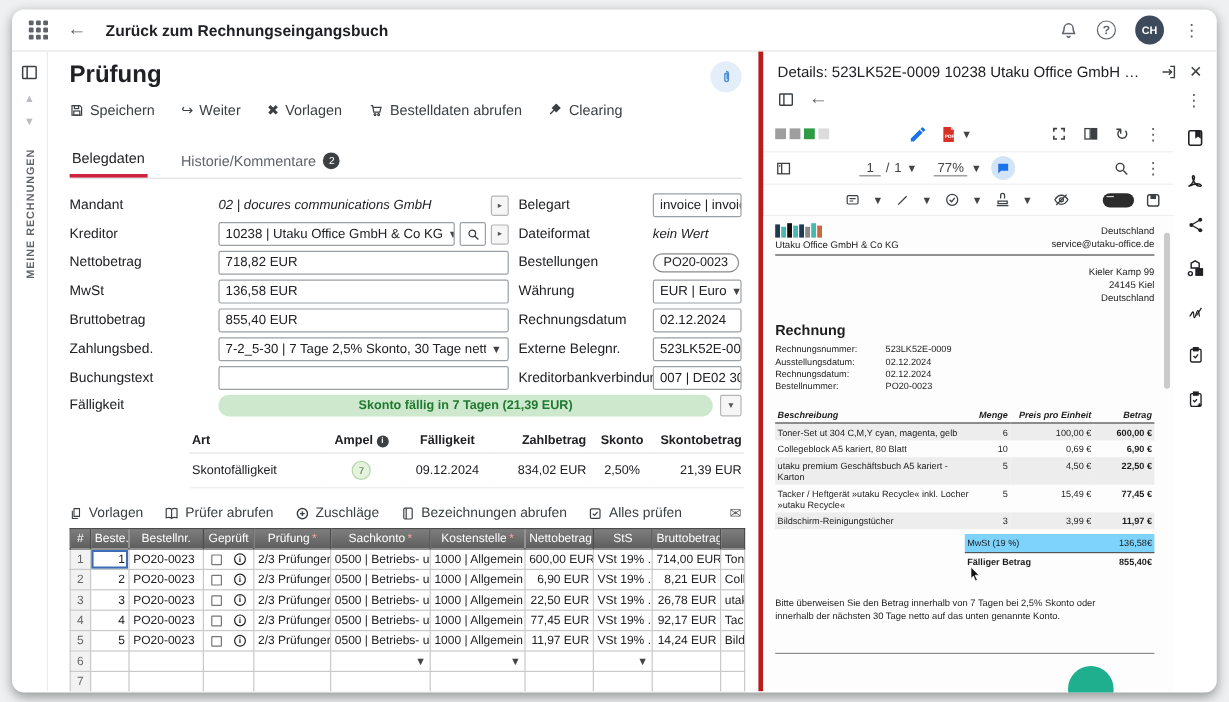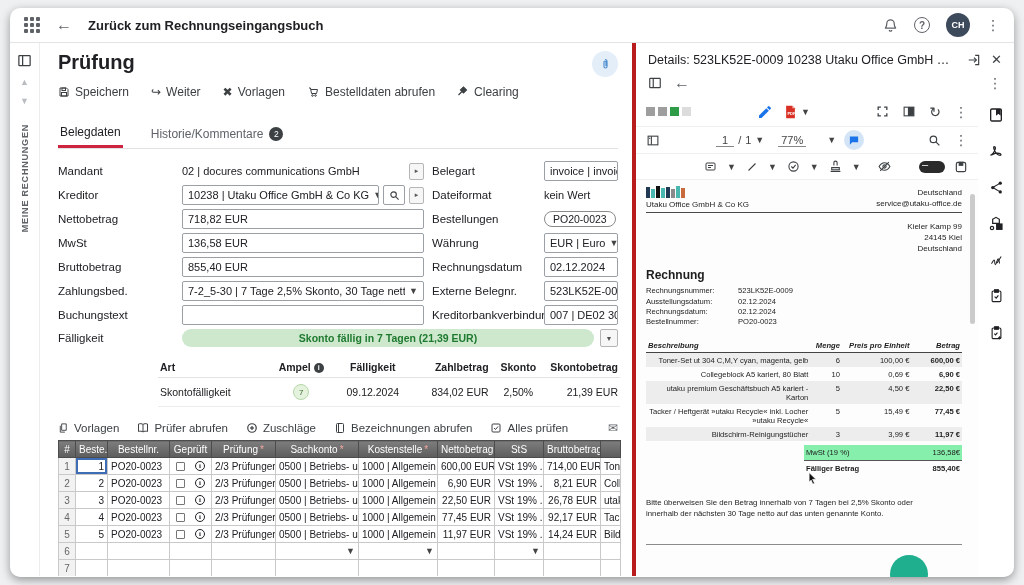--- a/index.html
+++ b/index.html
@@ -33,21 +33,21 @@
   .tabs{display:flex;gap:26px;margin-top:26px;border-bottom:1px solid #e2e2e2;}
   .tab{font-size:12px;color:#5f6368;padding:0 2px 6px;display:flex;gap:6px;align-items:center;}
   .tab.active{color:#202124;border-bottom:3px solid #cf2440;font-weight:400;}
   .badge2{width:14px;height:14px;border-radius:50%;background:#3c4043;color:#fff;font-size:8.5px;display:flex;align-items:center;justify-content:center;}
   
   .form{display:grid;grid-template-columns:116px 242px 104px 1fr;column-gap:8px;row-gap:4px;margin-top:12px;font-size:11.5px;color:#202124;align-items:center;}
   .lbl{font-size:11.5px;}
   .inp{border:1px solid #9aa0a6;border-radius:2px;height:20px;padding:0 5px;font-size:11px;display:flex;align-items:center;background:#fff;overflow:hidden;white-space:nowrap;}
   .sel{justify-content:space-between;gap:4px;}
   .caret{color:#444;font-size:9px;flex:0 0 auto;}
-  .ro{font-size:11px;color:#202124;white-space:nowrap;overflow:hidden;}
+  .ro{font-style:italic;font-size:11px;color:#202124;white-space:nowrap;overflow:hidden;}
   .mini-btn{width:15px;height:17px;border:1px solid #b5b5b5;border-radius:2px;background:#f6f6f6;font-size:7px;color:#555;display:flex;align-items:center;justify-content:center;flex:0 0 auto;}
   .sq-btn{width:22px;height:20px;border:1px solid #9aa0a6;border-radius:2px;background:#fff;display:flex;align-items:center;justify-content:center;flex:0 0 auto;}
   .frow{display:flex;gap:4px;align-items:center;}
   .chip{display:inline-flex;align-items:center;border:1px solid #8a8a8a;border-radius:8px;padding:0 8px;height:16px;font-size:10.5px;background:#fff;}
   .banner-wrap{grid-column:2/5;display:flex;gap:6px;align-items:center;}
   .banner{flex:1;background:#cde8cd;border-radius:10px;height:18px;display:flex;align-items:center;justify-content:center;font-size:10.5px;font-weight:700;color:#1f7a30;}
   
   .due{margin:10px 16px 0 100px;width:462px;font-size:10.5px;border-collapse:collapse;}
   .due th{font-weight:700;color:#202124;padding:4px 2px;border-bottom:1px solid #e3e3e3;text-align:left;}
   .due td{padding:6px 2px;border-bottom:1px solid #ececec;color:#202124;font-size:10.5px;}
@@ -94,27 +94,27 @@
   .logo{display:flex;gap:1px;align-items:flex-end;height:12px;margin-bottom:2px;}
   .logo i{display:block;width:4px;}
   .sender{font-size:8px;}
   .hdr-r{text-align:right;font-size:8px;line-height:1.3;}
   .recip{text-align:right;font-size:8px;line-height:1.35;margin-top:9px;}
   .rech{font-weight:700;font-size:12px;margin-top:14px;}
   .meta{display:grid;grid-template-columns:92px auto;font-size:7.6px;line-height:1.35;margin-top:4px;}
   .itable{width:100%;border-collapse:collapse;font-size:7.6px;margin-top:12px;}
   .itable th{text-align:left;font-weight:700;border-bottom:1.2px solid #444;padding:2px 2px;font-style:italic;}
   .itable th.r,.itable td.r{text-align:right;}
-  .itable td{padding:2.5px 2px;vertical-align:top;text-align:right;}
+  .itable td{padding:2.5px 2px;vertical-align:top;}
   .itable tr.shade td{background:#ededed;}
   .itable td.amt{font-weight:700;}
   .totals{width:50%;margin-left:auto;font-size:7.6px;margin-top:4px;}
   .trow{display:flex;justify-content:space-between;padding:3px 2px;}
   .trow.b{font-weight:700;border-top:1px solid #555;}
-  .trow.shade{background:#86efac;}
+  .trow.shade{background:#7dd3fc;}
   .note{font-size:7.8px;line-height:1.4;margin-top:22px;width:92%;}
   .dfoot{border-top:1px solid #8a8a8a;margin-top:24px;padding-top:4px;display:flex;font-size:6.9px;line-height:1.45;color:#222;}
   
   .strip{width:36px;flex:0 0 36px;display:flex;flex-direction:column;align-items:center;gap:21px;padding-top:10px;color:#202124;}
   .fab{position:absolute;right:86px;bottom:-16px;width:38px;height:38px;border-radius:50%;background:#1fae8e;}
   svg.ic{display:block;}
 </style>
 </head>
 <body>
 
@@ -629,21 +629,21 @@
                 <rect x="3" y="4" width="18" height="16"></rect>
                 <line x1="9" y1="4" x2="9" y2="20"></line>
                 <line x1="5" y1="8" x2="7" y2="8"></line>
               </svg>
             <span style="margin-left:48px;display:flex;align-items:center;gap:4px">
               <span class="pgnum">1</span>
               <span>/</span>
               <span>1</span>
               <span class="caret">▼</span>
             </span>
-            <span style="display:flex;align-items:center;gap:21px;margin-left:6px">
+            <span style="display:flex;align-items:center;gap:3px;margin-left:6px">
               <span class="zoomv">77%</span>
               <span class="caret">▼</span>
             </span>
             <span class="combub">
               <svg class="ic" width="12" height="11" viewBox="0 0 24 24" fill="#1a73e8">
                   <path d="M3 3h18v13H8l-5 5z"></path>
                 </svg>
             </span>
             <span style="margin-left:auto;display:flex;gap:13px;align-items:center">
               <svg class="ic" width="13" height="13" viewBox="0 0 24 24" fill="none" stroke="#3c4043" stroke-width="2.2">

